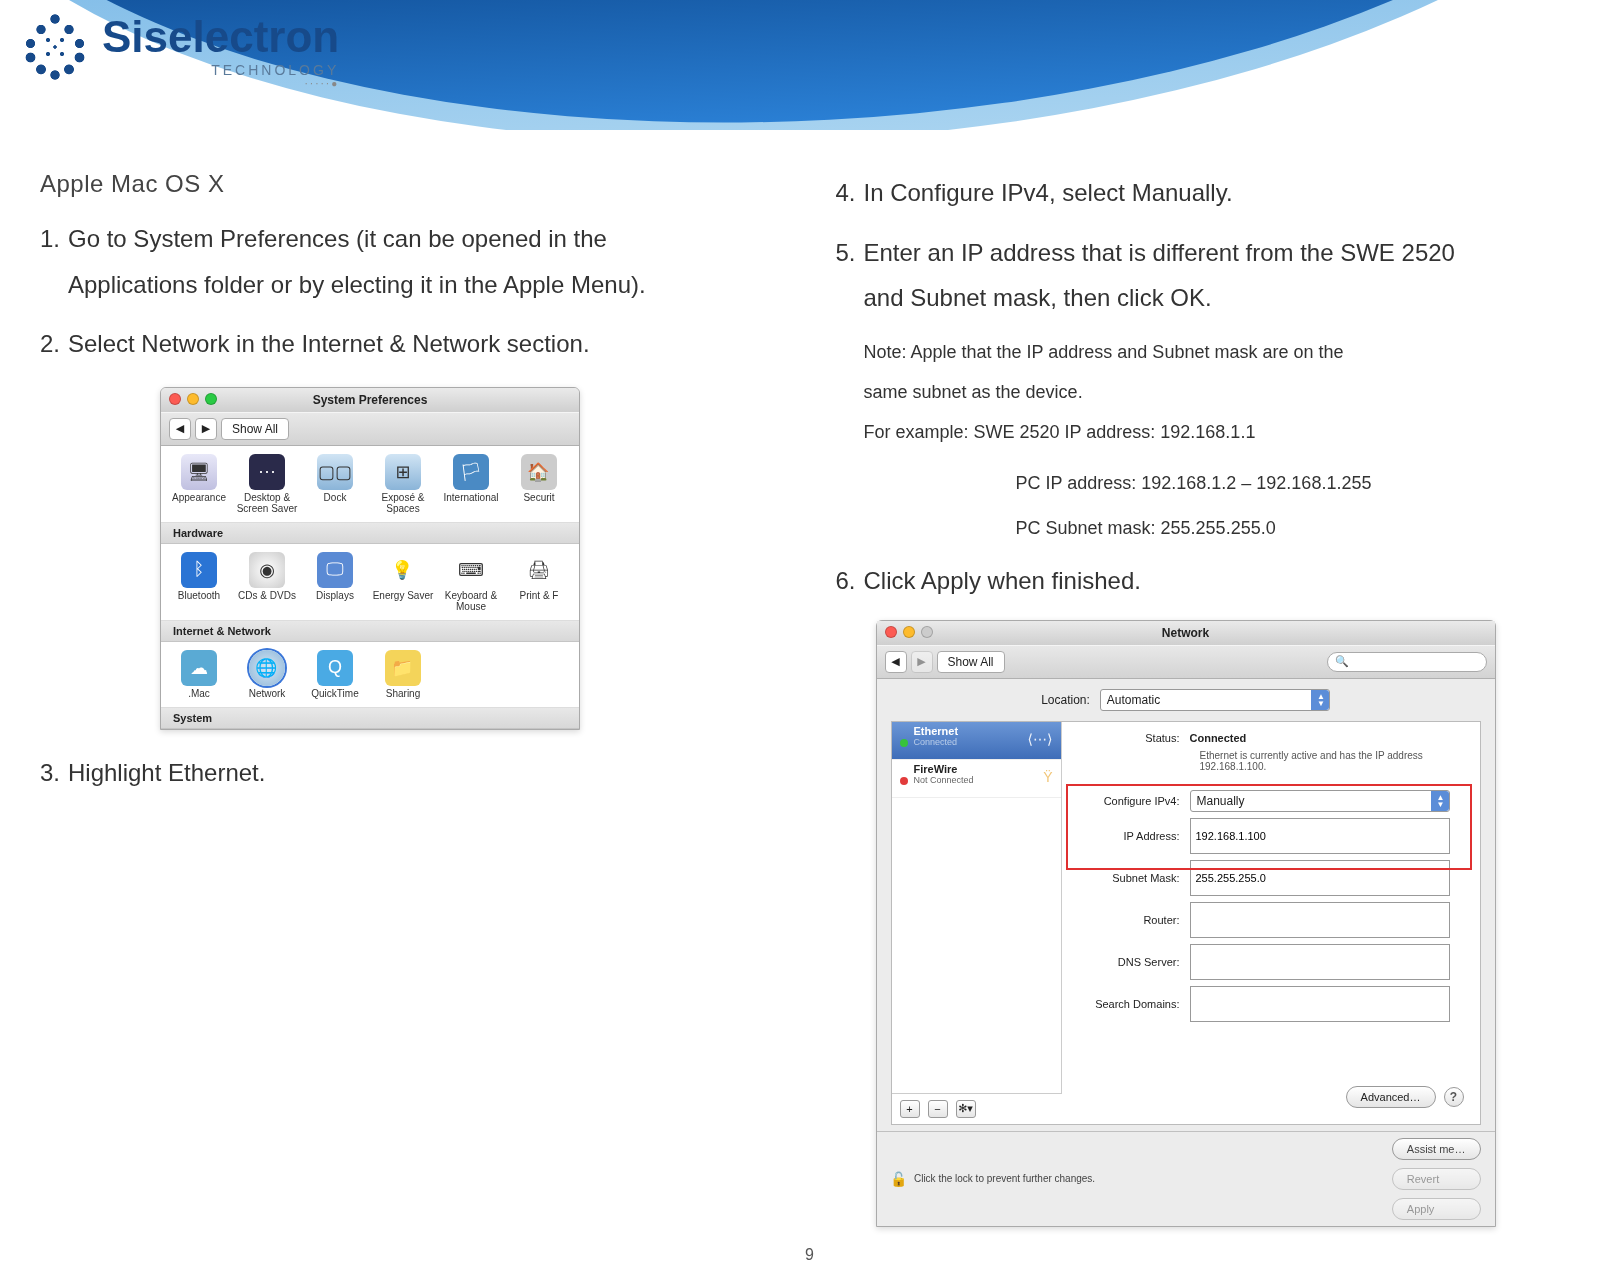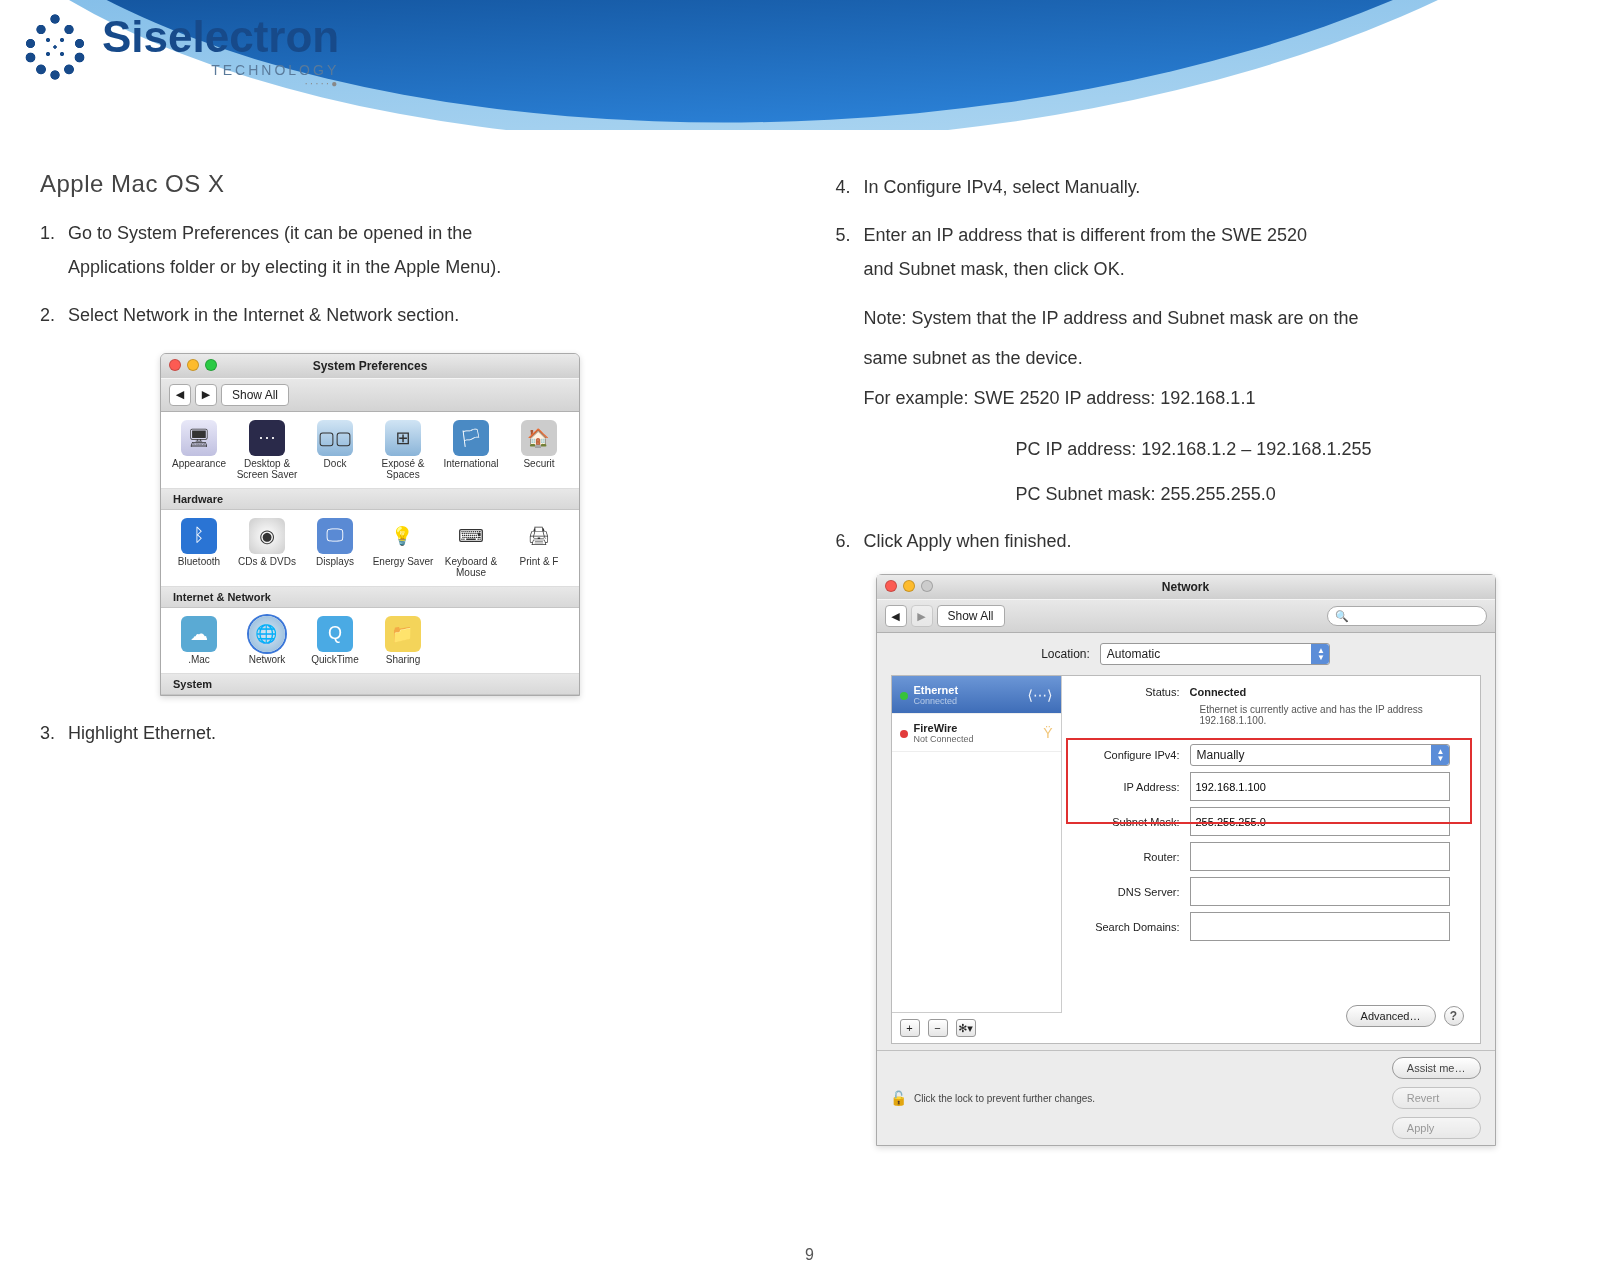--- a/index.html
+++ b/index.html
@@ -77,21 +77,21 @@
       top: 170px;
       left: 40px; right: 52px;
       display: flex;
       gap: 64px;
     }
     .col { flex: 1; }
     h2 { font-size: 24px; font-weight: 400; color: #444; margin-bottom: 18px; letter-spacing: 0.5px;}
     ol.steps { list-style: none; counter-reset: step; }
     ol.steps > li {
       counter-increment: step;
-      font-size: 18px;
+      font-size: 24px;
       line-height: 1.9;
       color: #333;
       margin-bottom: 14px;
       position: relative;
       padding-left: 28px;
     }
     ol.steps > li::before {
       content: counter(step) ".";
       position: absolute;
       left: 0;
@@ -155,34 +155,34 @@
       display:flex; align-items:center; padding:0 8px; gap:4px;
     }
     .net-search { margin-left:auto; width:160px; height:20px; border-radius:10px; border:1px solid #aaa; background:#fff; display:flex; align-items:center; padding:0 8px;}
     .net-body { background: #ececec; padding: 10px 14px 6px; }
     .loc-row { display:flex; align-items:center; justify-content:center; gap:10px; margin-bottom:10px;}
     .mac-select { height:22px; background:#fff; border:1px solid #999; border-radius:3px; display:flex; align-items:center; padding:0 6px; position:relative; width:230px;}
     .mac-select::after { content:""; position:absolute; right:0; top:0; bottom:0; width:18px; background:#5b8dd8; border-radius:0 3px 3px 0;}
     .mac-select .arrows{position:absolute; right:4px; color:#fff; font-size:8px; z-index:1; line-height:7px;}
     .net-main { display:flex; gap:0; border:1px solid #bbb; background:#fff; }
     .net-sidebar { width:170px; background:#fff; border-right:1px solid #ccc; padding:0;}
-    .net-svc { height:38px; padding:4px 8px; display:flex; align-items:center; gap:6px; border-bottom:1px solid #eee;}
+    .net-svc { height:38px; padding:12px 8px; display:flex; align-items:flex-end; gap:6px; border-bottom:1px solid #eee;}
     .net-svc.sel { background: linear-gradient(#6b96d6,#3e6db8); color:#fff;}
     .net-svc .dot{width:8px;height:8px;border-radius:50%;margin-top:3px;}
     .net-svc .dot.g{background:#37c33a;} .net-svc .dot.r{background:#e23b3b;}
     .net-svc .svc-icon{margin-left:auto; font-size:14px; opacity:0.6;}
     .net-svc.sel .svc-icon{color:#fff;opacity:0.9;}
     .net-svc .svc-name{font-size:11px; font-weight:600;}
     .net-svc .svc-stat{font-size:9px; opacity:0.7;}
     .net-svc.sel .svc-stat{color:#e0eaf7;}
     .net-detail { flex:1; padding: 10px 16px 10px 8px; position:relative;}
     .field-row { display:flex; align-items:center; margin-bottom:6px;}
     .field-row label { width:120px; text-align:right; padding-right:10px; font-size:11px;}
     .field-row .val { font-size:11px;}
-    .mac-input { height:29px; border:1px solid #999; background:#fff; width:260px; padding:0 5px; font-size:11px;}
+    .mac-input { height:36px; border:1px solid #999; background:#fff; width:260px; padding:0 5px; font-size:11px;}
     .status-block { margin-left:130px; margin-bottom:18px;}
     .status-block .st-sub{font-size:10px; color:#555; max-width:240px;}
     .red-box { border: 2px solid #e03030; position:absolute; pointer-events:none; }
     .rb1 { top: 62px; left: 4px; right: 8px; height: 86px; }
     .net-sidebar-btns { display:flex; gap:8px; padding:6px 8px; border-top:1px solid #ccc;}
     .sq-btn{width:20px;height:18px;border:1px solid #999;background:linear-gradient(#fff,#e5e5e5); border-radius:3px; display:flex;align-items:center;justify-content:center;font-size:11px;}
     .mac-btn { height:22px; padding:0 14px; border:1px solid #999; background:linear-gradient(#fff,#e5e5e5); border-radius:11px; font-size:11px; display:flex; align-items:center;}
     .help-btn { width:20px;height:20px;border:1px solid #999;border-radius:50%;background:linear-gradient(#fff,#e5e5e5);display:flex;align-items:center;justify-content:center;font-size:12px;font-weight:700;color:#555;}
     .lock-row { display:flex; align-items:center; gap:6px; padding:6px 14px; font-size:10px; color:#444; border-top:1px solid #c0c0c0; background:#ececec;}
     .adv-row { display:flex; justify-content:flex-end; align-items:center; gap:8px; padding: 58px 0 6px; }
@@ -264,21 +264,21 @@
   </div>
 
   <div class="col">
     <ol class="steps" style="counter-reset: step 3;">
       <li>In Configure IPv4,  select Manually.</li>
       <li>
         <span>Enter an IP address that  is different from the  SWE 2520</span><br>
         <span>and  Subnet  mask,  then  click OK.</span>
       </li>
     </ol>
-    <div class="indent">Note:  System  that the  IP address and  Subnet  mask  are on the</div>
+    <div class="indent">Note:  Apple  that the  IP address and  Subnet  mask  are on the</div>
     <div class="indent" style="">same  subnet as  the  device.</div>
     <div class="indent" style="margin-bottom:18px;">For example:  SWE 2520  IP address: 192.168.1.1</div>
     <div class="indent2" style="margin-bottom:12px;">PC IP address: 192.168.1.2 – 192.168.1.255</div>
     <div class="indent2">PC Subnet  mask: 255.255.255.0</div>
 
     <ol class="steps" style="counter-reset: step 5; margin-top:14px;">
       <li>Click Apply when  finished.</li>
     </ol>
 
     <div class="net-window">

